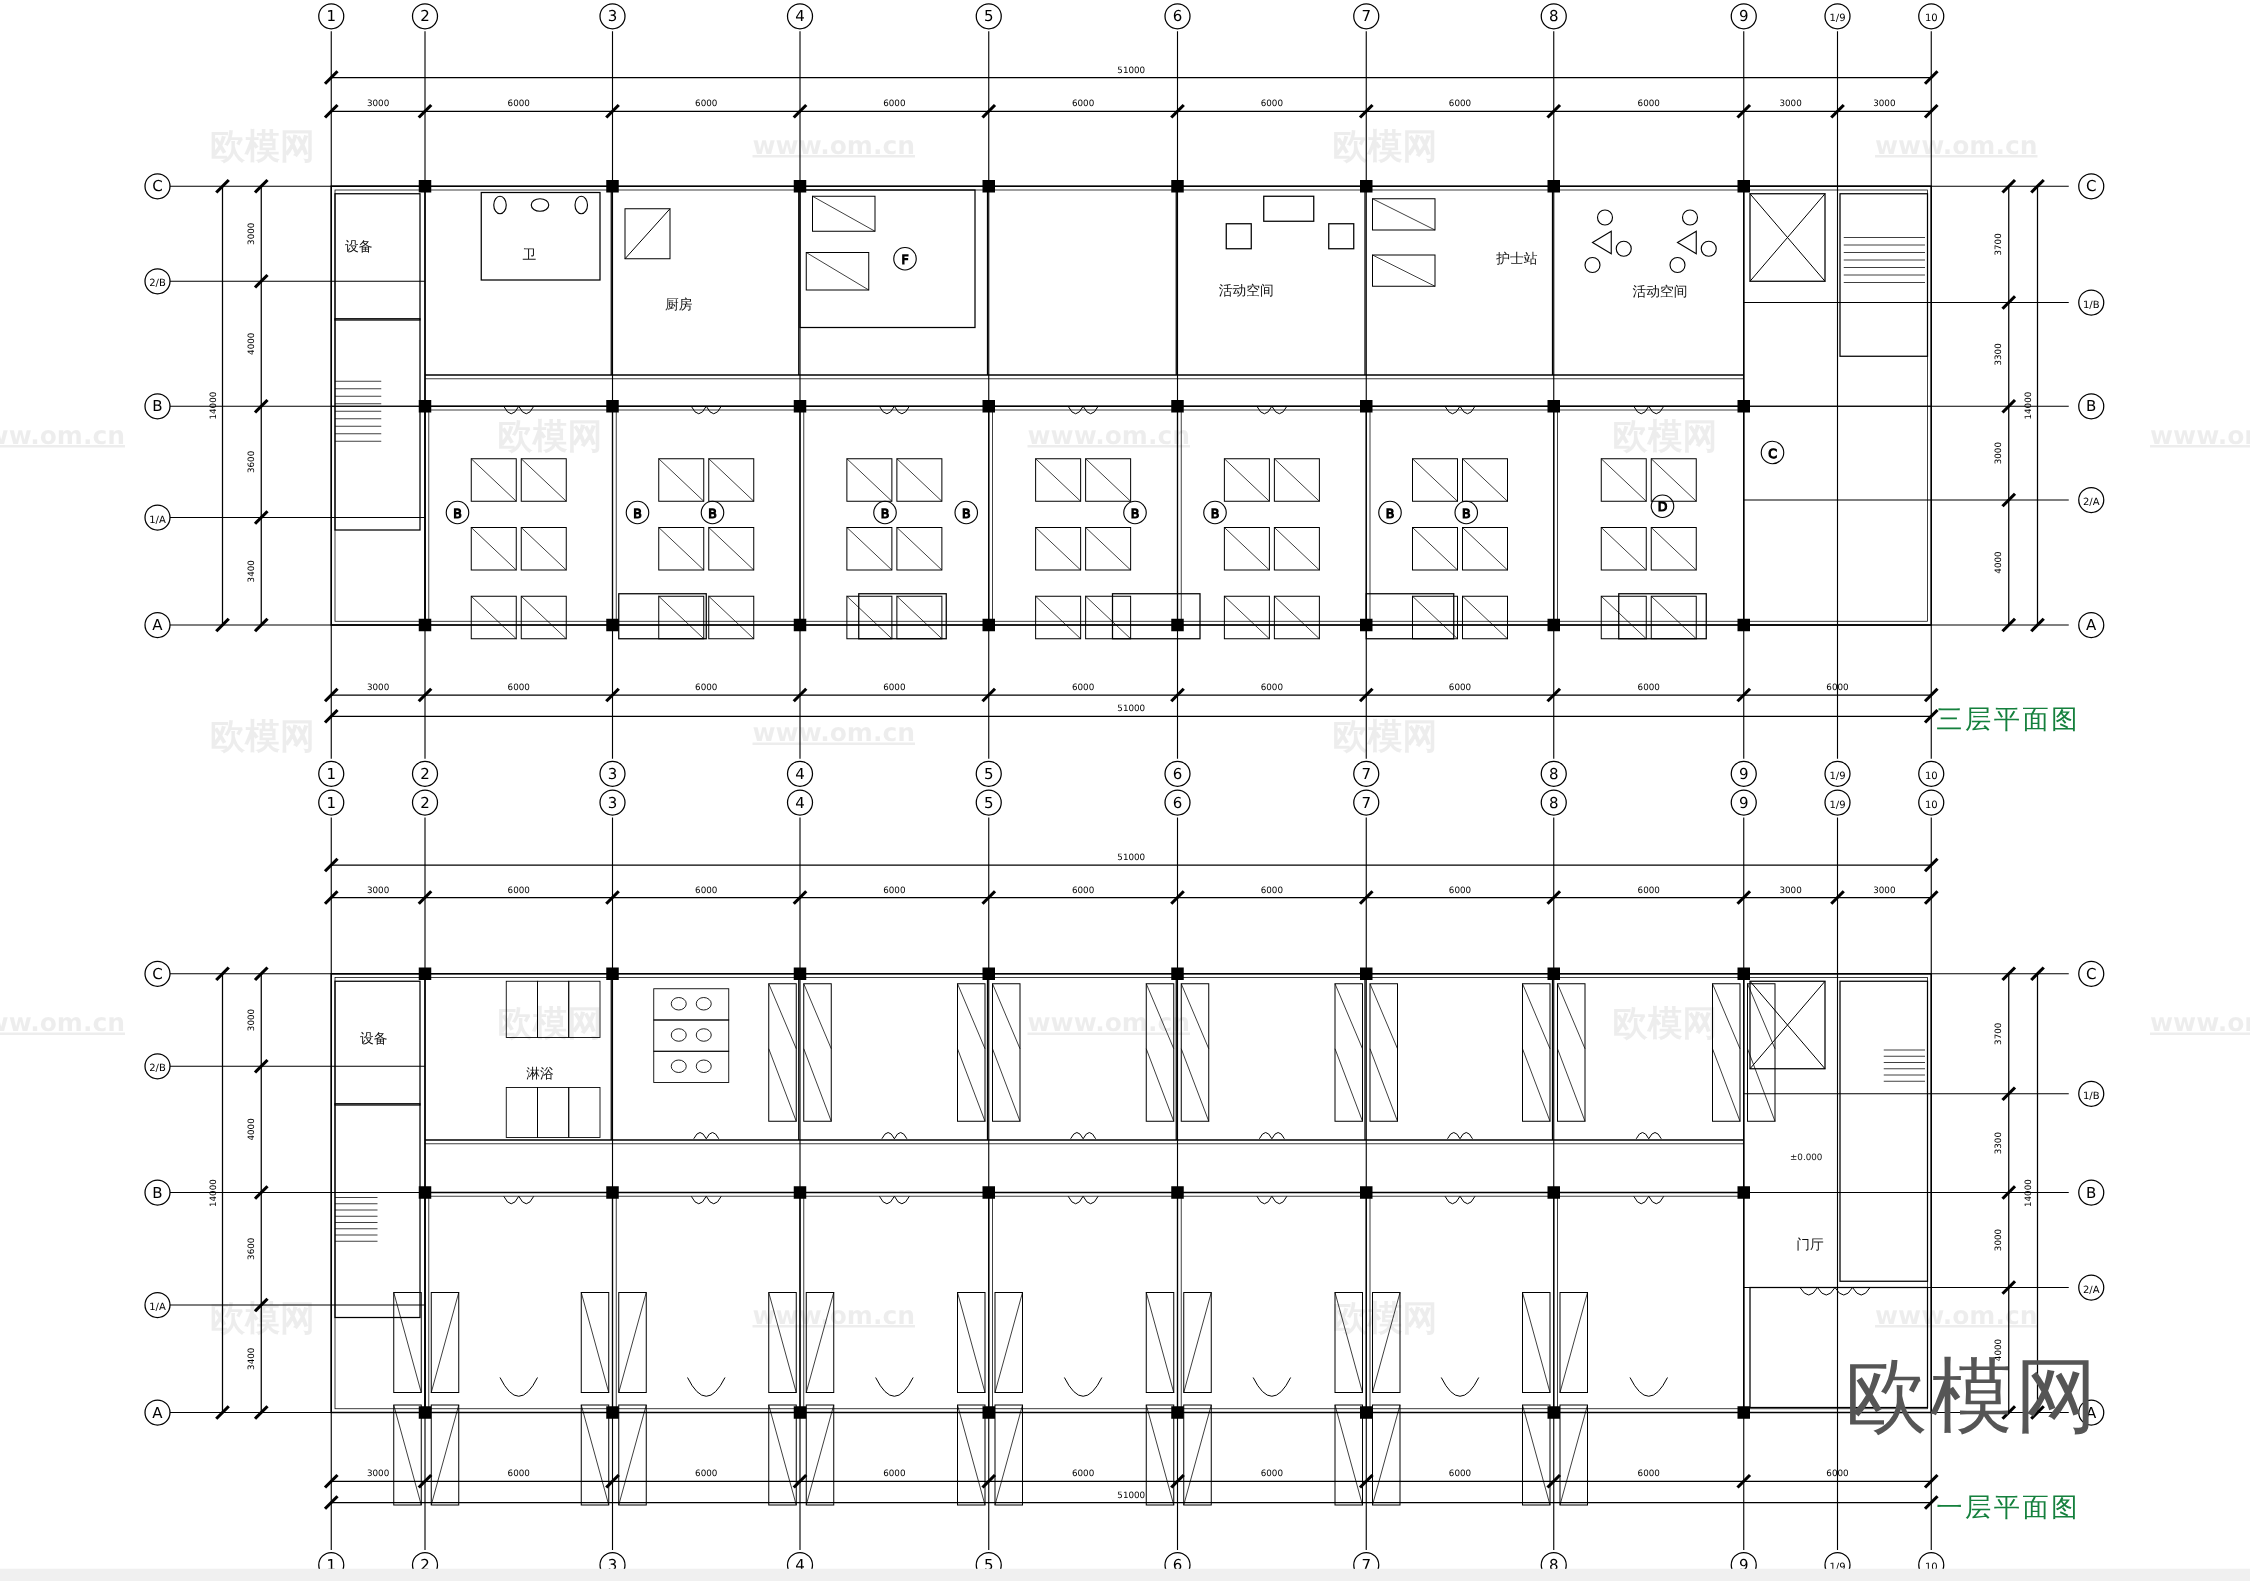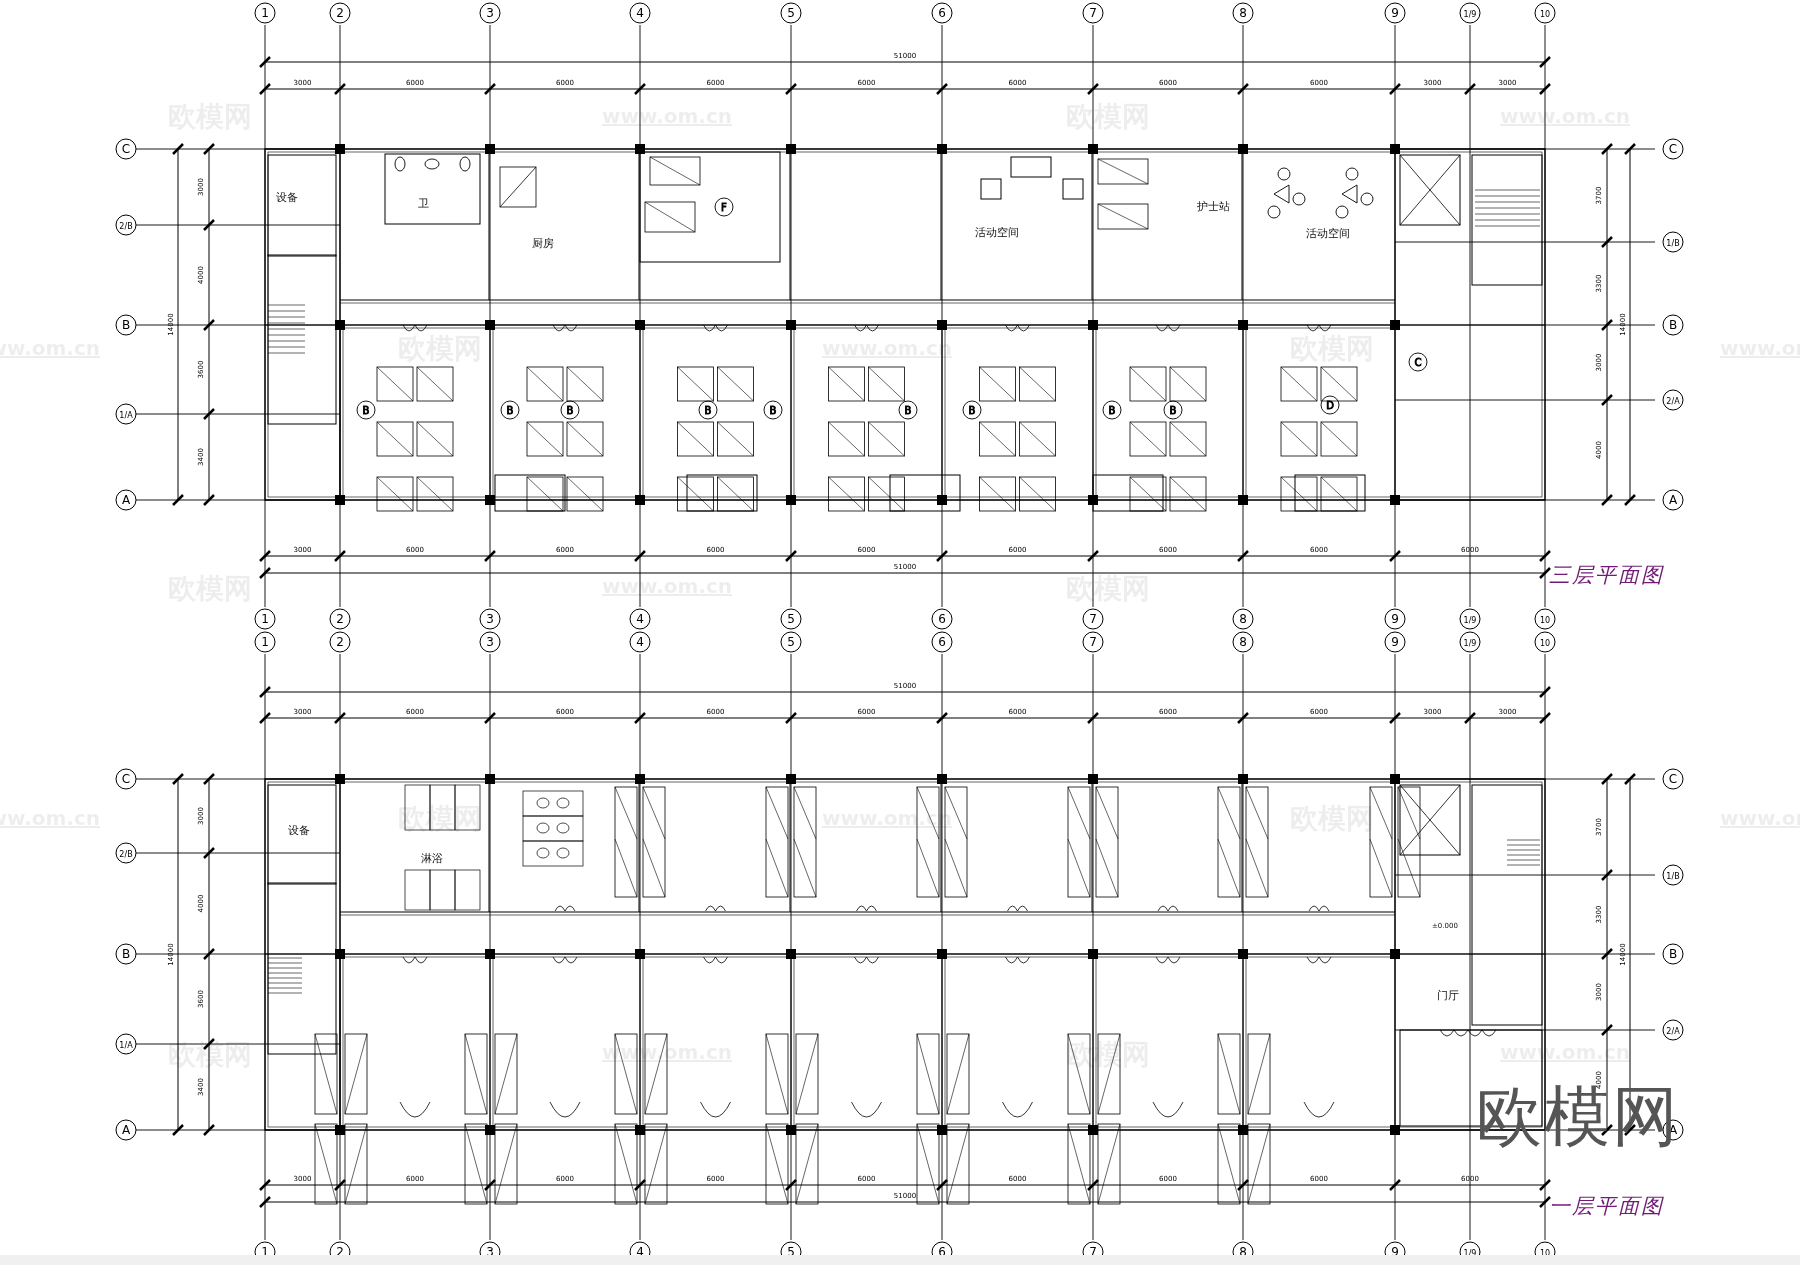--- a/index.html
+++ b/index.html
@@ -1,19 +1,19 @@
 <!DOCTYPE html>
 <html><head>
 <meta charset="utf-8">
 <style>
   html,body{margin:0;padding:0;background:#fff;}
   body{width:1800px;height:1265px;position:relative;overflow:hidden;font-family:"DejaVu Sans",sans-serif;}
   #drawing{position:absolute;left:0;top:0;width:1800px;height:1265px;}
   .lbl{position:absolute;font-size:11px;color:#111;white-space:nowrap;font-family:"DejaVu Sans",sans-serif;}
-  .title{position:absolute;font-size:21px;color:#701a75;font-family:"DejaVu Sans",sans-serif;letter-spacing:2px;font-style:italic;}
+  .title{position:absolute;font-size:21px;color:#15803d;font-family:"DejaVu Sans",sans-serif;letter-spacing:2px;}
   .wm-big{position:absolute;font-size:66px;color:#555;font-family:"DejaVu Sans",sans-serif;letter-spacing:2px;}
   .wm{position:absolute;font-size:28px;color:rgba(0,0,0,0.07);font-family:"DejaVu Sans",sans-serif;font-weight:bold;}
   .wm-url{position:absolute;font-size:20px;color:rgba(0,0,0,0.07);font-family:"DejaVu Sans",sans-serif;font-weight:bold;text-decoration:underline;}
   .bottom-bar{position:absolute;left:0;top:1255px;width:1800px;height:10px;background:#f0f0f0;}
 </style>
 </head>
 <body>
 
 <svg id="drawing" width="1800" height="1265" viewBox="0 0 1800 1265" xmlns="http://www.w3.org/2000/svg" font-family="DejaVu Sans, sans-serif">
   <g id="grid-layer" stroke="#000" stroke-width="1" fill="none">

